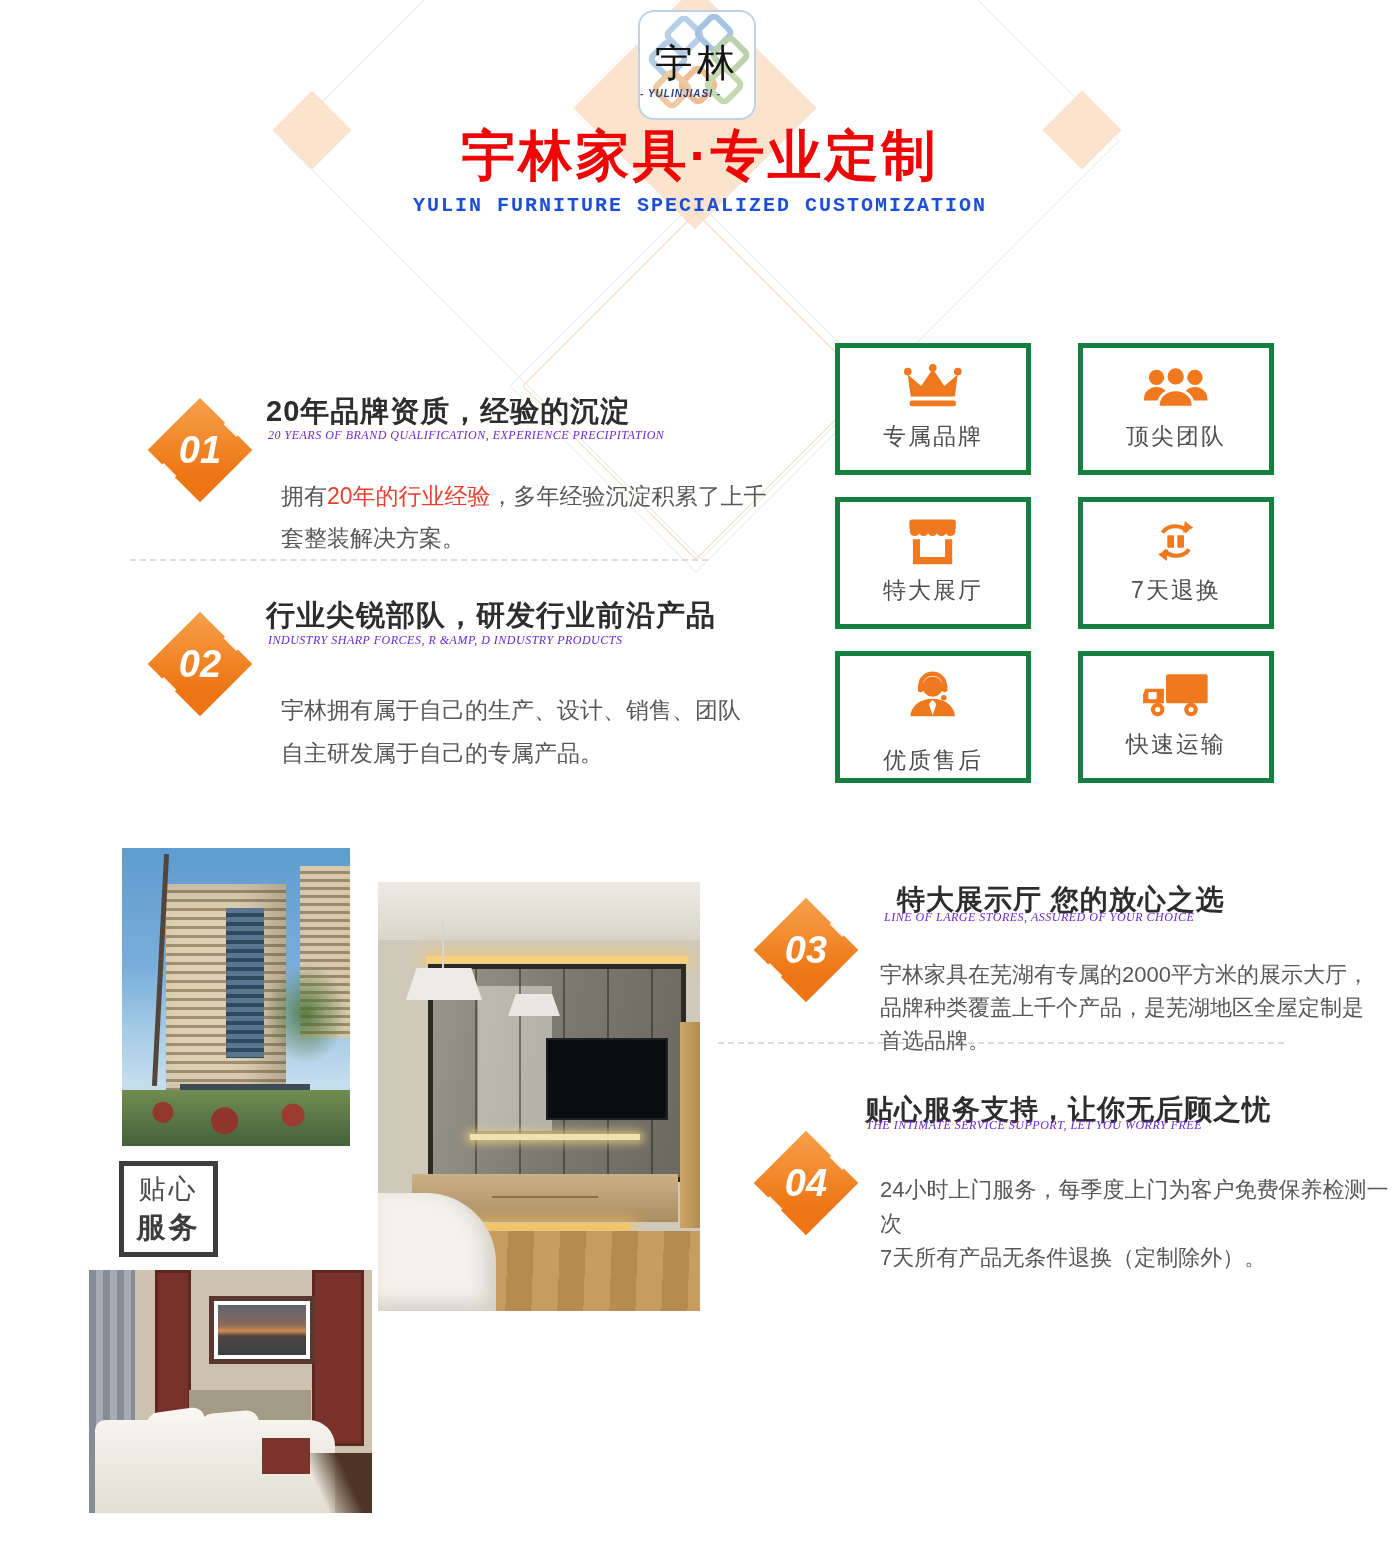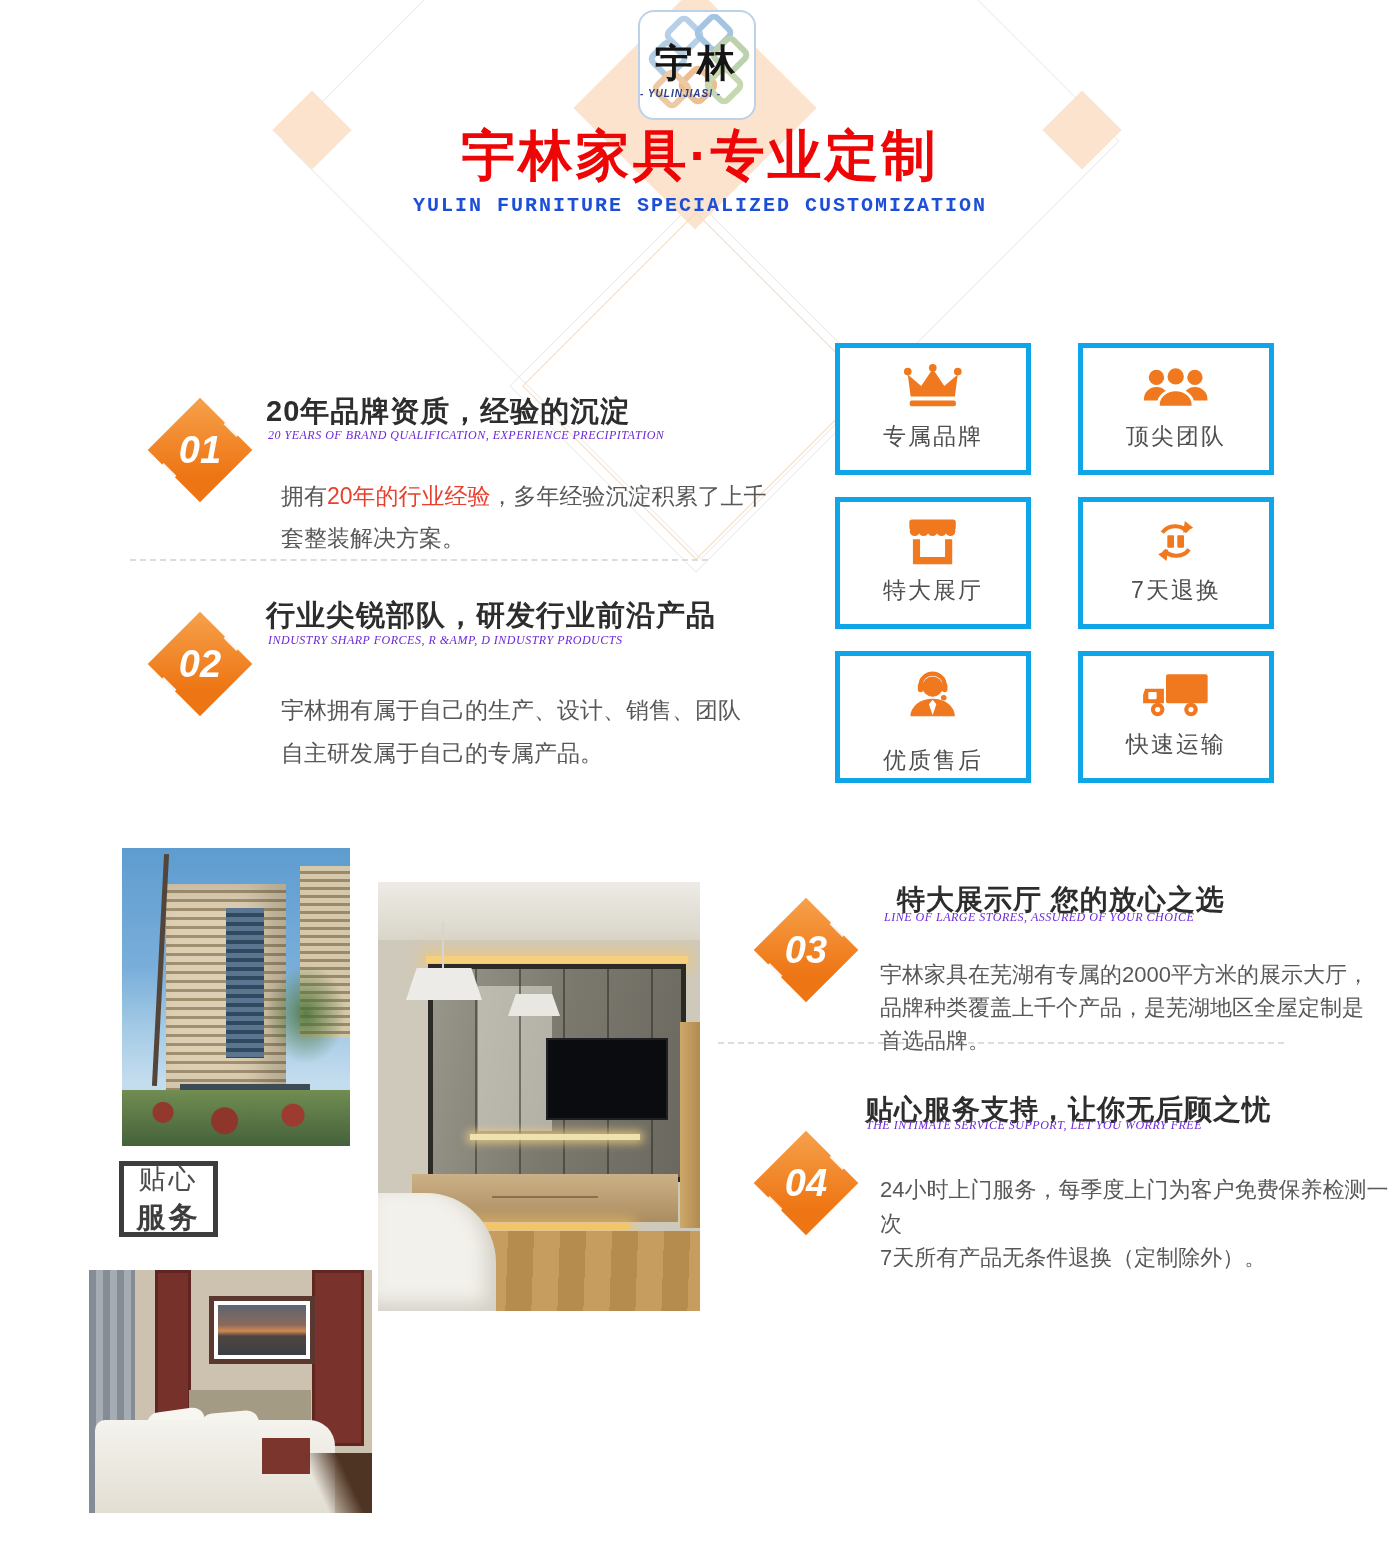--- a/index.html
+++ b/index.html
@@ -10,21 +10,21 @@
   .d-huge{left:405px;top:-155px;width:590px;height:590px;border:1px solid #ebebeb;}
   .d-outline-gray{left:564px;top:254px;width:262px;height:262px;border:1px solid #ececec;}
   .d-outline-peach{left:573px;top:263px;width:244px;height:244px;border:1px solid #f6d9bf;}
   .d-solid{left:609px;top:22px;width:172px;height:172px;background:#fbe3cd;}
   .d-small-l{left:284px;top:102px;width:56px;height:56px;background:#fbe3cd;}
   .d-small-r{left:1054px;top:102px;width:56px;height:56px;background:#fbe3cd;}
   
   .logo-box{position:absolute;left:638px;top:10px;width:118px;height:110px;background:#fff;
             border:2px solid #bdd2e9;border-radius:16px;box-sizing:border-box;z-index:5;overflow:hidden;}
   .logo-box svg{position:absolute;left:3px;top:2px;}
-  .logo-cn{position:absolute;left:0;right:0;top:26px;text-align:center;font-size:38px;font-weight:700;
+  .logo-cn{position:absolute;left:0;right:0;top:26px;text-align:center;font-size:38px;font-weight:400;
            color:#151515;letter-spacing:4px;z-index:2;}
   .logo-en{position:absolute;left:0;right:0;top:76px;text-align:left;font-size:10px;font-weight:bold;
            font-style:italic;color:#2b3f8c;letter-spacing:1px;z-index:2;}
   
   .main-title{position:absolute;left:0;right:0;top:120px;text-align:center;font-size:54px;font-weight:bold;
               color:#ee0505;letter-spacing:3px;z-index:4;}
   .sub-title{position:absolute;left:0;right:0;top:194px;text-align:center;font-size:20px;color:#1d4ed8;
              font-family:"Liberation Mono",monospace;font-weight:bold;letter-spacing:2px;z-index:4;}
   
   .numwrap{position:absolute;width:104px;height:104px;z-index:3;}
@@ -44,29 +44,29 @@
   .sec-body{position:absolute;font-size:23px;color:#585858;z-index:2;}
   .red{color:#e8402e;margin-top:12px;}
   .t1{left:266px;top:392px;} .c1{left:268px;top:428px;} .b1{left:281px;top:452px;line-height:42px;}
   .t2{left:266px;top:596px;} .c2{left:268px;top:633px;} .b2{left:281px;top:666px;line-height:43px;}
   .t3{left:897px;top:881px;font-size:28px;} .c3{left:884px;top:910px;} .b3{left:880px;top:936px;font-size:22px;line-height:33px;}
   .t4{left:865px;top:1091px;font-size:28px;} .c4{left:866px;top:1118px;} .b4{left:880px;top:1151px;font-size:22px;line-height:34px;}
   .dash{position:absolute;border-top:2px dashed #dcdcdc;}
   .dash1{left:130px;top:559px;width:578px;}
   .dash2{left:718px;top:1042px;width:566px;}
   
-  .feat{position:absolute;width:196px;height:132px;border:5px solid #0ea5e9;background:#fff;
+  .feat{position:absolute;width:196px;height:132px;border:5px solid #15803d;background:#fff;
         box-sizing:border-box;display:flex;flex-direction:column;align-items:center;z-index:2;}
   .feat svg{margin-top:14px;height:50px;}
   .flabel{margin-top:9px;font-size:23px;color:#4f4f4f;letter-spacing:2px;}
   .f1{left:835px;top:343px;} .f2{left:1078px;top:343px;}
   .f3{left:835px;top:497px;} .f4{left:1078px;top:497px;}
   .f5{left:835px;top:651px;gap:16px;} .f6{left:1078px;top:651px;}
   
-  .badge{position:absolute;left:119px;top:1161px;width:99px;height:76px;border:5px solid #3d3d3d;
+  .badge{position:absolute;left:119px;top:1161px;width:99px;height:96px;border:5px solid #3d3d3d;
          background:#fff;box-sizing:border-box;display:flex;flex-direction:column;align-items:center;
          justify-content:center;z-index:2;}
   .badge-l1{font-size:27px;color:#4c4c4c;letter-spacing:3px;}
   .badge-l2{font-size:29px;color:#3d3d3d;font-weight:bold;letter-spacing:3px;margin-top:1px;}
   
   .photo{position:absolute;overflow:hidden;z-index:1;}
   .photo *{position:absolute;}
   .pb{left:122px;top:848px;width:228px;height:298px;
       background:linear-gradient(180deg,#5e9ccf 0%,#79aeda 40%,#a7cce6 62%,#c3dcee 78%);}
   .pb-tmain{left:44px;top:36px;width:120px;height:214px;

